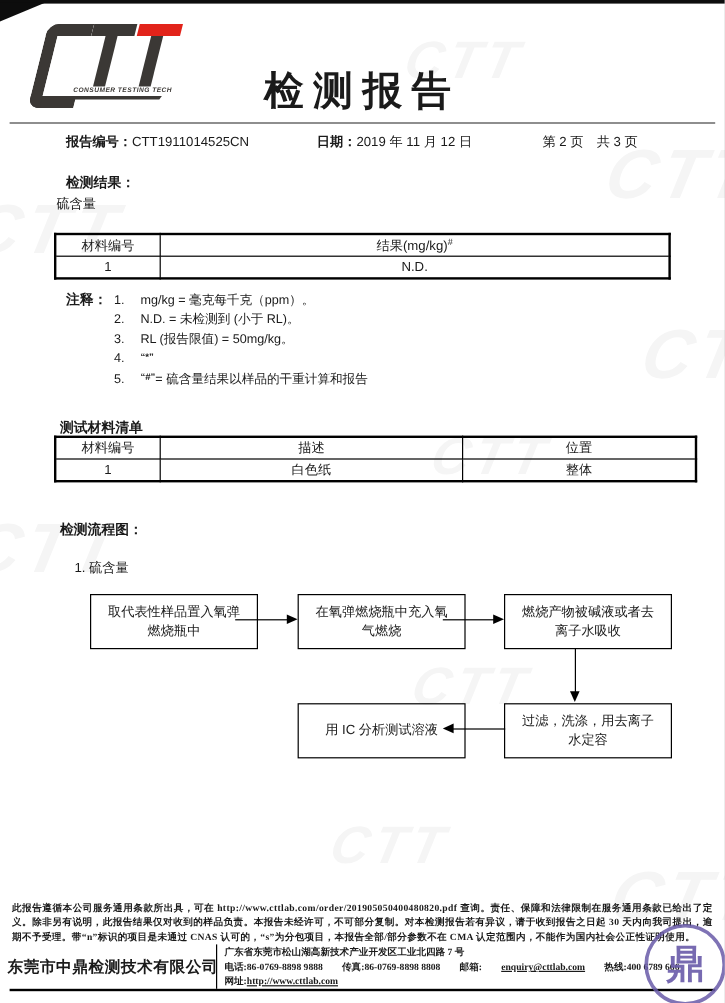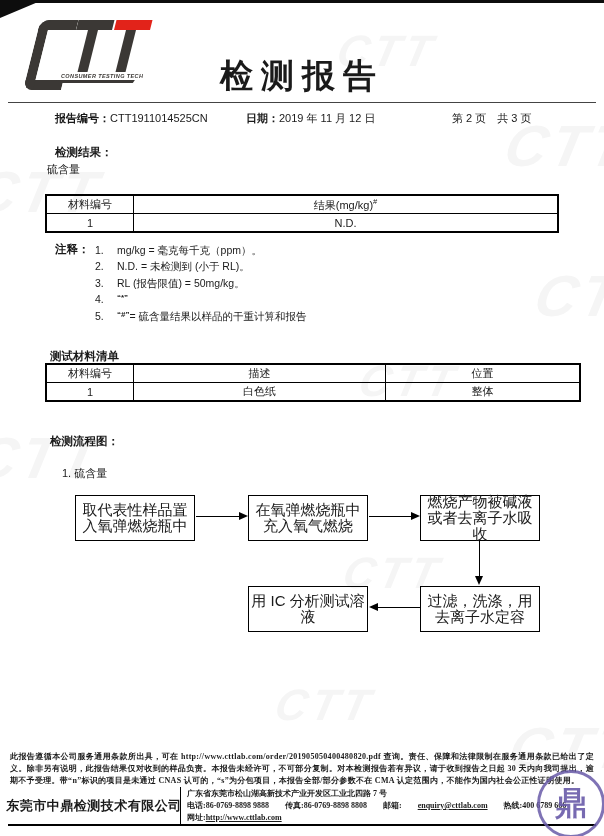--- a/index.html
+++ b/index.html
@@ -30,21 +30,21 @@
   .l-t2 .bar{background:#e2231a;}
   .logo-underline{position:absolute;left:30px;top:66px;width:78px;height:2.5px;background:#3b3835;transform:skewX(-35deg);}
   .logo-sub{position:absolute;left:35px;top:59px;font-size:5.5px;font-style:italic;font-weight:bold;
     color:#3b3835;letter-spacing:0.4px;white-space:nowrap;}
   
   .doc-title{position:absolute;left:0;top:54px;width:604px;text-align:center;
     font-family:"Liberation Serif","DejaVu Serif",serif;font-size:33px;font-weight:bold;letter-spacing:8px;}
   .hr-top{position:absolute;left:8px;top:102px;width:588px;height:1px;background:#444;}
   .report-row{position:absolute;left:0;top:111px;width:552px;height:16px;font-size:11px;}
   .report-no{position:absolute;left:55px;top:0;}
-  .report-date{position:absolute;left:246px;top:0;}
+  .report-date{position:absolute;left:264px;top:0;}
   .report-pages{position:absolute;left:452px;top:0;}
   .lbl{font-weight:bold;}
   
   .sec-heading{position:absolute;font-size:11.5px;font-weight:bold;}
   .h-results{left:55px;top:145px;}
   .analyte{position:absolute;left:47px;top:162px;font-size:11px;}
   .method{position:absolute;left:47px;top:178px;font-size:11px;}
   .method .u{text-decoration:underline;}
   sup.small{font-size:7.5px;}
   
@@ -64,21 +64,21 @@
   .note-row{display:flex;line-height:16.4px;}
   .note-num{width:22px;flex:none;}
   .note-sym{font-size:8px;vertical-align:3px;line-height:10px;padding-top:2px;font-weight:bold;}
   .h-materials{left:50px;top:349px;}
   
   .h-flow{left:50px;top:434px;}
   .flow-item{position:absolute;left:62px;top:466px;font-size:11px;}
   .flow{position:absolute;left:0;top:488px;width:604px;height:160px;}
   .fbox{position:absolute;width:118px;height:42px;border:1.5px solid #000;
     display:flex;align-items:center;justify-content:center;text-align:center;
-    font-size:15px;line-height:16px;padding:1px 0;}
+    font-size:11px;line-height:16px;padding:1px 10px;}
   .fb1{left:75px;top:7px;}
   .fb2{left:248px;top:7px;}
   .fb3{left:420px;top:7px;}
   .fb4{left:420px;top:98px;}
   .fb5{left:248px;top:98px;}
   .aline{position:absolute;background:#000;}
   .ah{width:0;height:0;position:absolute;}
   .ah-right{border-left:9px solid #000;border-top:4.5px solid transparent;border-bottom:4.5px solid transparent;}
   .ah-left{border-right:9px solid #000;border-top:4.5px solid transparent;border-bottom:4.5px solid transparent;}
   .ah-down{border-top:9px solid #000;border-left:4.5px solid transparent;border-right:4.5px solid transparent;}

